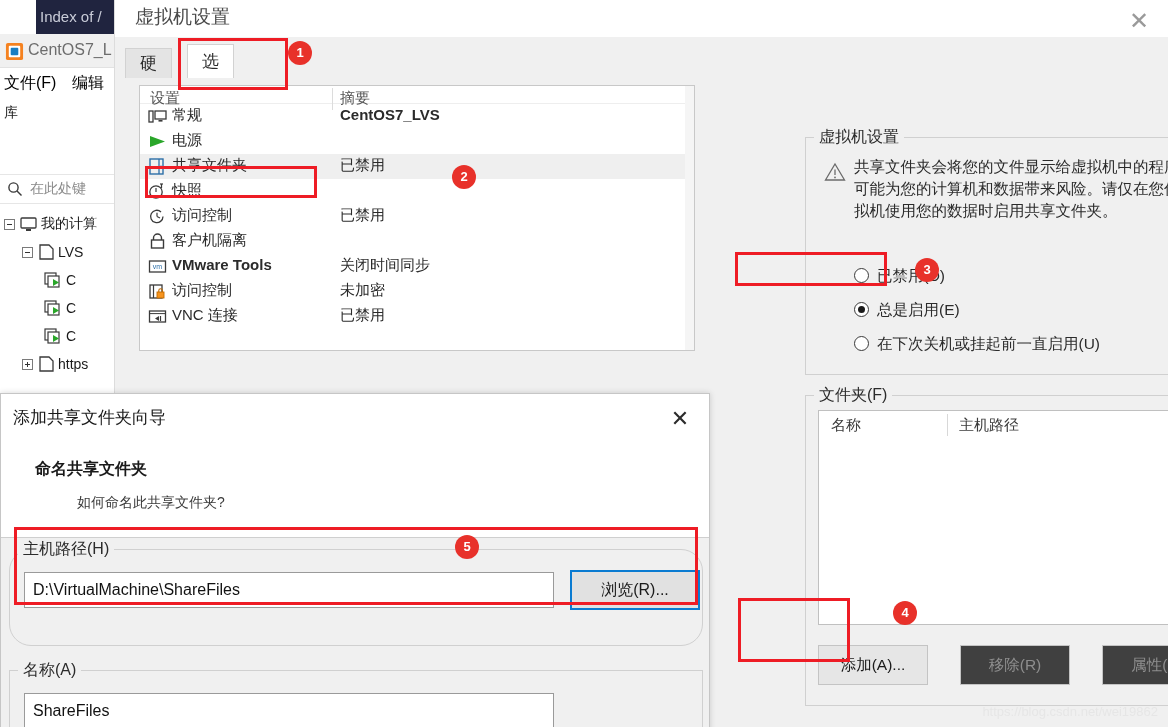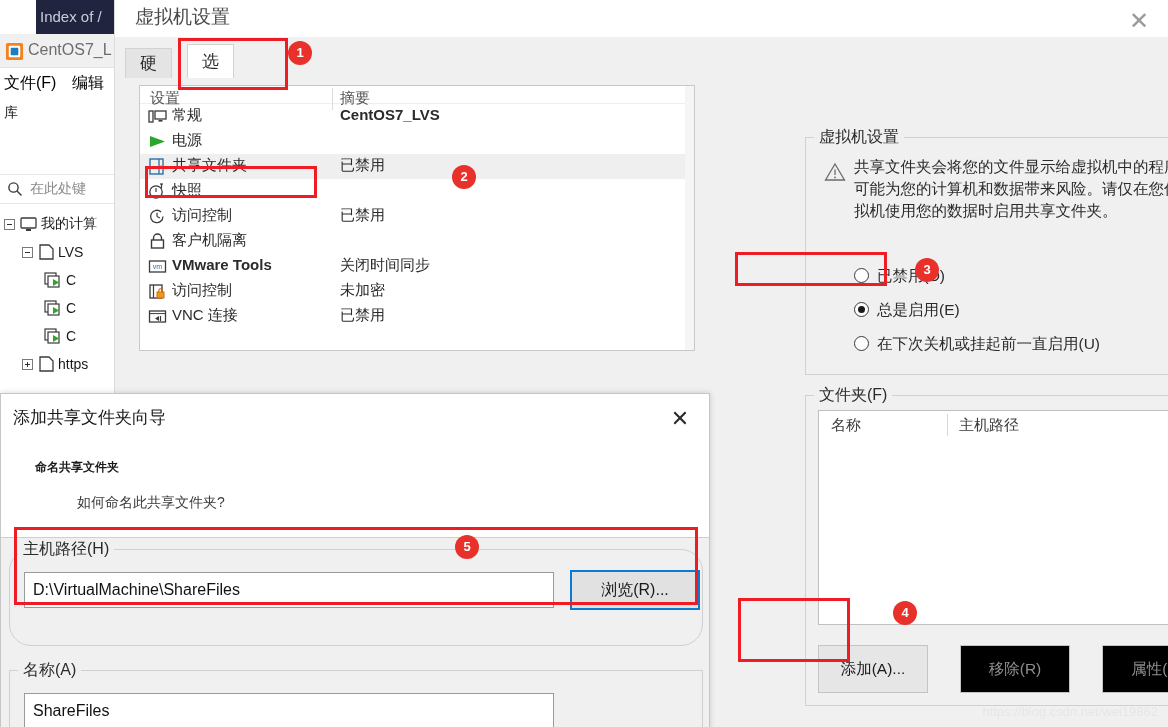--- a/index.html
+++ b/index.html
@@ -88,33 +88,33 @@
   .rdo.on::after { content:""; position: absolute; left: 3px; top: 3px; width: 7px; height: 7px;
     border-radius: 50%; background: #1a1a1a; }
 
   
   #grp-folders { left: 690px; top: 358px; width: 450px; height: 311px; }
   .tbl { position: absolute; left: 12px; top: 14px; width: 408px; height: 215px;
     background: #fff; border: 1px solid #c0c0c0; }
   .tbl-head { position: relative; height: 28px; font-size: 15px; color: #3a3a3a; }
   .th { position: absolute; top: 5px; }
   .th-div { position: absolute; top: 3px; width: 1px; height: 22px; background: #d8d8d8; }
-  .fbtn { position: absolute; top: 249px; height: 48px; width: 110px; font-size: 15.5px;
+  .fbtn { position: absolute; top: 249px; height: 40px; width: 110px; font-size: 15.5px;
     border: 1px solid #c4c4c4; background: #e6e6e6; color: #1a1a1a; cursor: pointer; }
-  .fbtn.dim { background: #000000; color: #8e8e8e; }
+  .fbtn.dim { background: #404040; color: #8e8e8e; }
 
   
   .wiz { position: absolute; left: 0; top: 368px; width: 710px; height: 359px;
     background: #f0f0f0; border: 1px solid #c6c6c6; box-shadow: 0 0 6px rgba(0,0,0,.16); margin-top: 25px; }
   .wiz-title { position: absolute; left: 12px; top: 12px; font-size: 17px; color: #1a1a1a; }
   .wiz-close { position: absolute; right: 14px; top: 12px; width: 30px; height: 26px;
     font-size: 22px; line-height: 26px; text-align: center; color: #2b2b2b; cursor: pointer; }
   .wiz-head { position: absolute; left: 0; top: 0; width: 708px; height: 144px; background: #fff;
     border-bottom: 1px solid #cfcfcf; }
-  .wiz-h1 { position: absolute; left: 34px; top: 65px; font-size: 12px; font-weight: bold; color: #1a1a1a; }
+  .wiz-h1 { position: absolute; left: 34px; top: 65px; font-size: 16px; font-weight: bold; color: #1a1a1a; }
   .wiz-h2 { position: absolute; left: 76px; top: 100px; font-size: 14px; color: #3a3a3a; }
   #grp-host { left: 8px; top: 155px; width: 694px; height: 97px; border-radius: 22px; }
   #grp-name { left: 8px; top: 276px; width: 694px; height: 66px; }
   .txtin { position: absolute; background: #fff; border: 1px solid #9a9a9a; font-size: 16px;
     color: #111; padding: 0 8px; line-height: 34px; height: 36px; }
   .browse-btn { position: absolute; font-size: 16px; background: #e1e1e1; border: 2px solid #0a7bd1;
     color: #1a1a1a; height: 40px; width: 130px; cursor: pointer; }
 
   
   .anno-box { position: absolute; border: 3px solid #ee1c25; pointer-events: none; }

